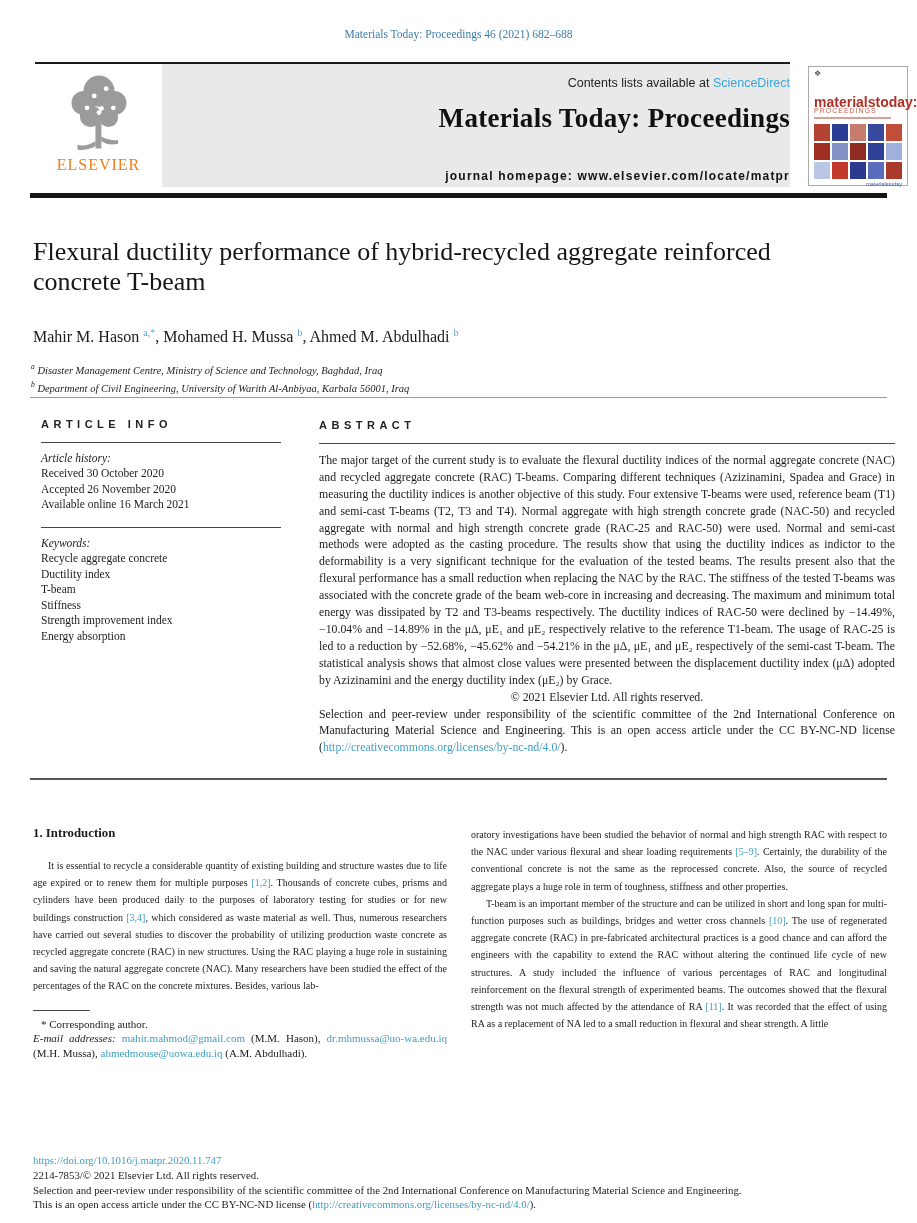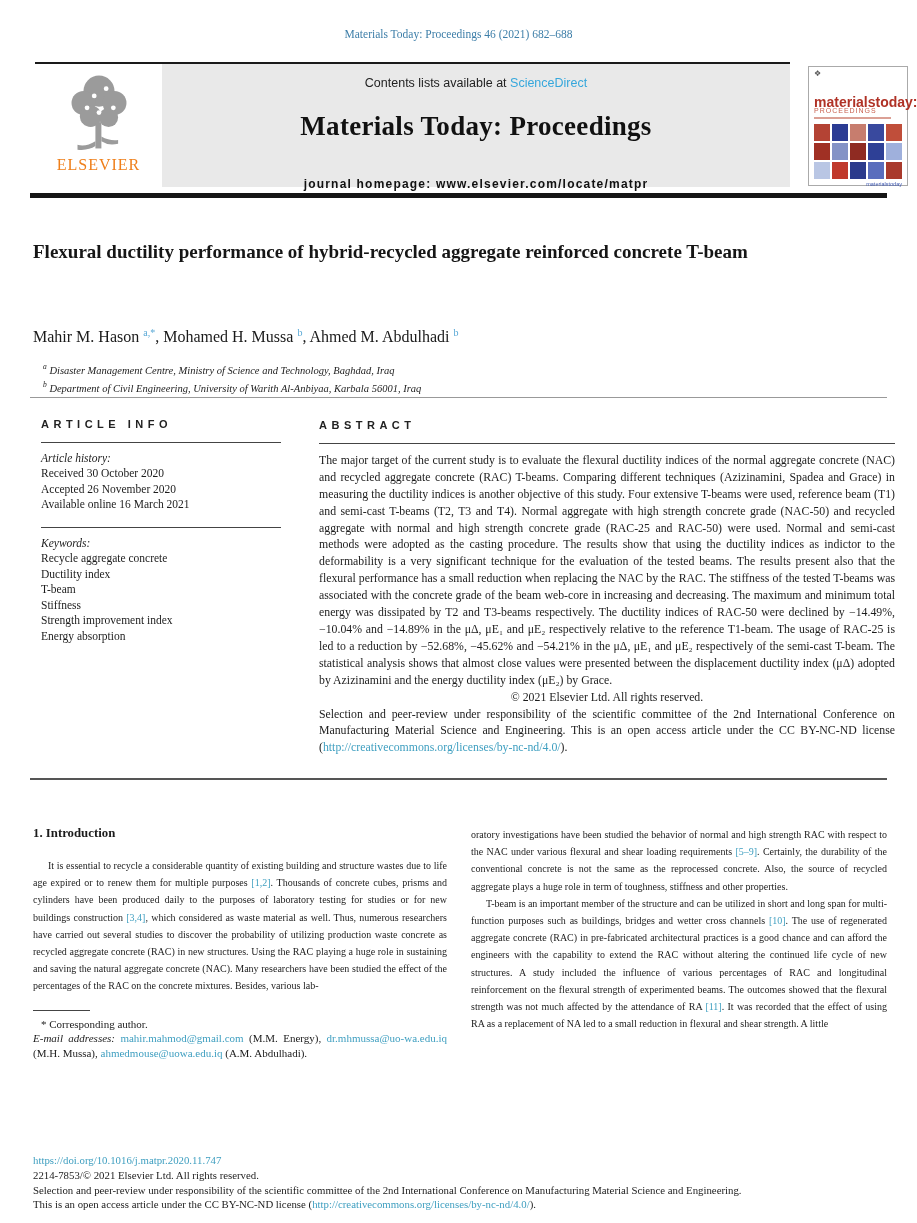--- a/index.html
+++ b/index.html
@@ -23,24 +23,24 @@
   
   .header-wrap{
     position:absolute;top:62px;left:35px;width:755px;
     border-top:2px solid #1a1a1a;display:flex;
   }
   .logo-area{width:127px;background:#fff;padding-top:8px;text-align:center;}
   .els-text{
     font-family:"Liberation Serif",serif;color:var(--elsevier_orange);
     font-size:16px;letter-spacing:1px;margin-top:-2px;
   }
-  .center-box{flex:1;background:var(--header_bg);text-align:center;padding:12px 0 10px;height:123px;}
+  .center-box{flex:1;background:var(--header_bg);text-align:right;padding:12px 0 10px;height:123px;}
   .contents-line{font-family:"Liberation Sans",sans-serif;font-size:12.5px;color:#222;}
   .contents-line .sd{color:var(--sciencedirect);}
-  .journal-title{font-size:27px;font-weight:600;color:#111;margin-top:21px;letter-spacing:0.3px;}
+  .journal-title{font-size:27px;font-weight:600;color:#111;margin-top:13px;letter-spacing:0.3px;}
   .homepage-line{
     font-family:"Liberation Sans",sans-serif;font-weight:bold;font-size:12px;
     letter-spacing:1.2px;color:#111;margin-top:35px;
   }
   
   .cover{
     position:absolute;top:66px;left:808px;width:100px;height:120px;
     border:1px solid #aaa;background:#fff;padding:3px 5px;font-family:"Liberation Sans",sans-serif;
   }
   .cover-crest{font-size:8px;color:#555;line-height:8px;}
@@ -49,25 +49,25 @@
   .cover-microline{height:2px;background:#dba095;width:88%;margin-top:2px;}
   .tile-grid{
     display:grid;grid-template-columns:repeat(5,1fr);gap:2px;margin-top:5px;
   }
   .tile{width:100%;height:17px;}
   .cover-foot{font-size:5.5px;color:#3a55b0;text-align:right;margin-top:2px;}
   .thick-rule{position:absolute;top:193px;left:30px;width:857px;height:5px;background:#151515;}
   
   .title{
     position:absolute;top:237px;left:33px;width:830px;margin:0;
-    font-size:19px;line-height:30px;font-weight:700;color:#161616;
+    font-size:26px;line-height:30px;font-weight:400;color:#161616;
   }
   .authors{position:absolute;top:327px;left:33px;font-size:16px;color:#1a1a1a;}
   .authors .sup{font-size:10px;vertical-align:super;color:var(--sup_blue);}
-  .affiliations{position:absolute;top:360px;left:43px;font-size:10.5px;font-style:italic;line-height:14.5px;color:#222;}
+  .affiliations{position:absolute;top:360px;left:31px;font-size:10.5px;font-style:italic;line-height:14.5px;color:#222;}
   .affiliations .supk{font-size:7.5px;vertical-align:super;}
   .hr-light{position:absolute;top:397px;left:30px;width:857px;height:1px;background:#999;}
   
   .info-abstract{position:absolute;top:417px;left:41px;width:854px;display:flex;}
   .info-col{width:240px;margin-right:38px;flex:0 0 auto;font-size:11.5px;line-height:15.5px;}
   .abs-col{flex:1;font-size:11.8px;line-height:16.9px;}
   .col-heading{
     font-family:"Liberation Sans",sans-serif;font-weight:bold;font-size:11px;
     letter-spacing:4.5px;color:#222;
   }
@@ -201,21 +201,21 @@
 
   <div class="hr-mid"></div>
 
   <div class="body-cols">
     <div class="col-left">
       <h2 class="sec-heading">1. Introduction</h2>
       <p class="body-p indent"><span>It is essential to recycle a considerable quantity of existing building and structure wastes due to life age expired or to renew them for multiple purposes </span><span class="lnk">[1,2]</span><span>. Thousands of concrete cubes, prisms and cylinders have been produced daily to the purposes of laboratory testing for studies or for new buildings construction </span><span class="lnk">[3,4]</span><span>, which considered as waste material as well. Thus, numerous researchers have carried out several studies to discover the probability of utilizing production waste concrete as recycled aggregate concrete (RAC) in new structures. Using the RAC playing a huge role in sustaining and saving the natural aggregate concrete (NAC). Many researchers have been studied the effect of the percentages of the RAC on the concrete mixtures. Besides, various lab-</span></p>
       <div class="footnote">
         <div class="fn-rule"></div>
         <div class="fn-text fn-corr">* Corresponding author.</div>
-        <div class="fn-text fn-emails"><span class="ital">E-mail addresses: </span><span class="lnk">mahir.mahmod@gmail.com</span><span> (M.M. Energy), </span><span class="lnk">dr.mhmussa@uo-wa.edu.iq</span><span> (M.H. Mussa), </span><span class="lnk">ahmedmouse@uowa.edu.iq</span><span> (A.M. Abdulhadi).</span></div>
+        <div class="fn-text fn-emails"><span class="ital">E-mail addresses: </span><span class="lnk">mahir.mahmod@gmail.com</span><span> (M.M. Hason), </span><span class="lnk">dr.mhmussa@uo-wa.edu.iq</span><span> (M.H. Mussa), </span><span class="lnk">ahmedmouse@uowa.edu.iq</span><span> (A.M. Abdulhadi).</span></div>
       </div>
     </div>
     <div class="col-right">
       <p class="body-p"><span>oratory investigations have been studied the behavior of normal and high strength RAC with respect to the NAC under various flexural and shear loading requirements </span><span class="lnk">[5–9]</span><span>. Certainly, the durability of the conventional concrete is not the same as the reprocessed concrete. Also, the source of recycled aggregate plays a huge role in term of toughness, stiffness and other properties.</span></p>
       <p class="body-p indent"><span>T-beam is an important member of the structure and can be utilized in short and long span for multi-function purposes such as buildings, bridges and wetter cross channels </span><span class="lnk">[10]</span><span>. The use of regenerated aggregate concrete (RAC) in pre-fabricated architectural practices is a good chance and can afford the engineers with the capability to extend the RAC without altering the continued life cycle of new structures. A study included the influence of various percentages of RAC and longitudinal reinforcement on the flexural strength of experimented beams. The outcomes showed that the flexural strength was not much affected by the attendance of RA </span><span class="lnk">[11]</span><span>. It was recorded that the effect of using RA as a replacement of NA led to a small reduction in flexural and shear strength. A little</span></p>
     </div>
   </div>
 
   <div class="footer">
     <div class="doi">https://doi.org/10.1016/j.matpr.2020.11.747</div>

